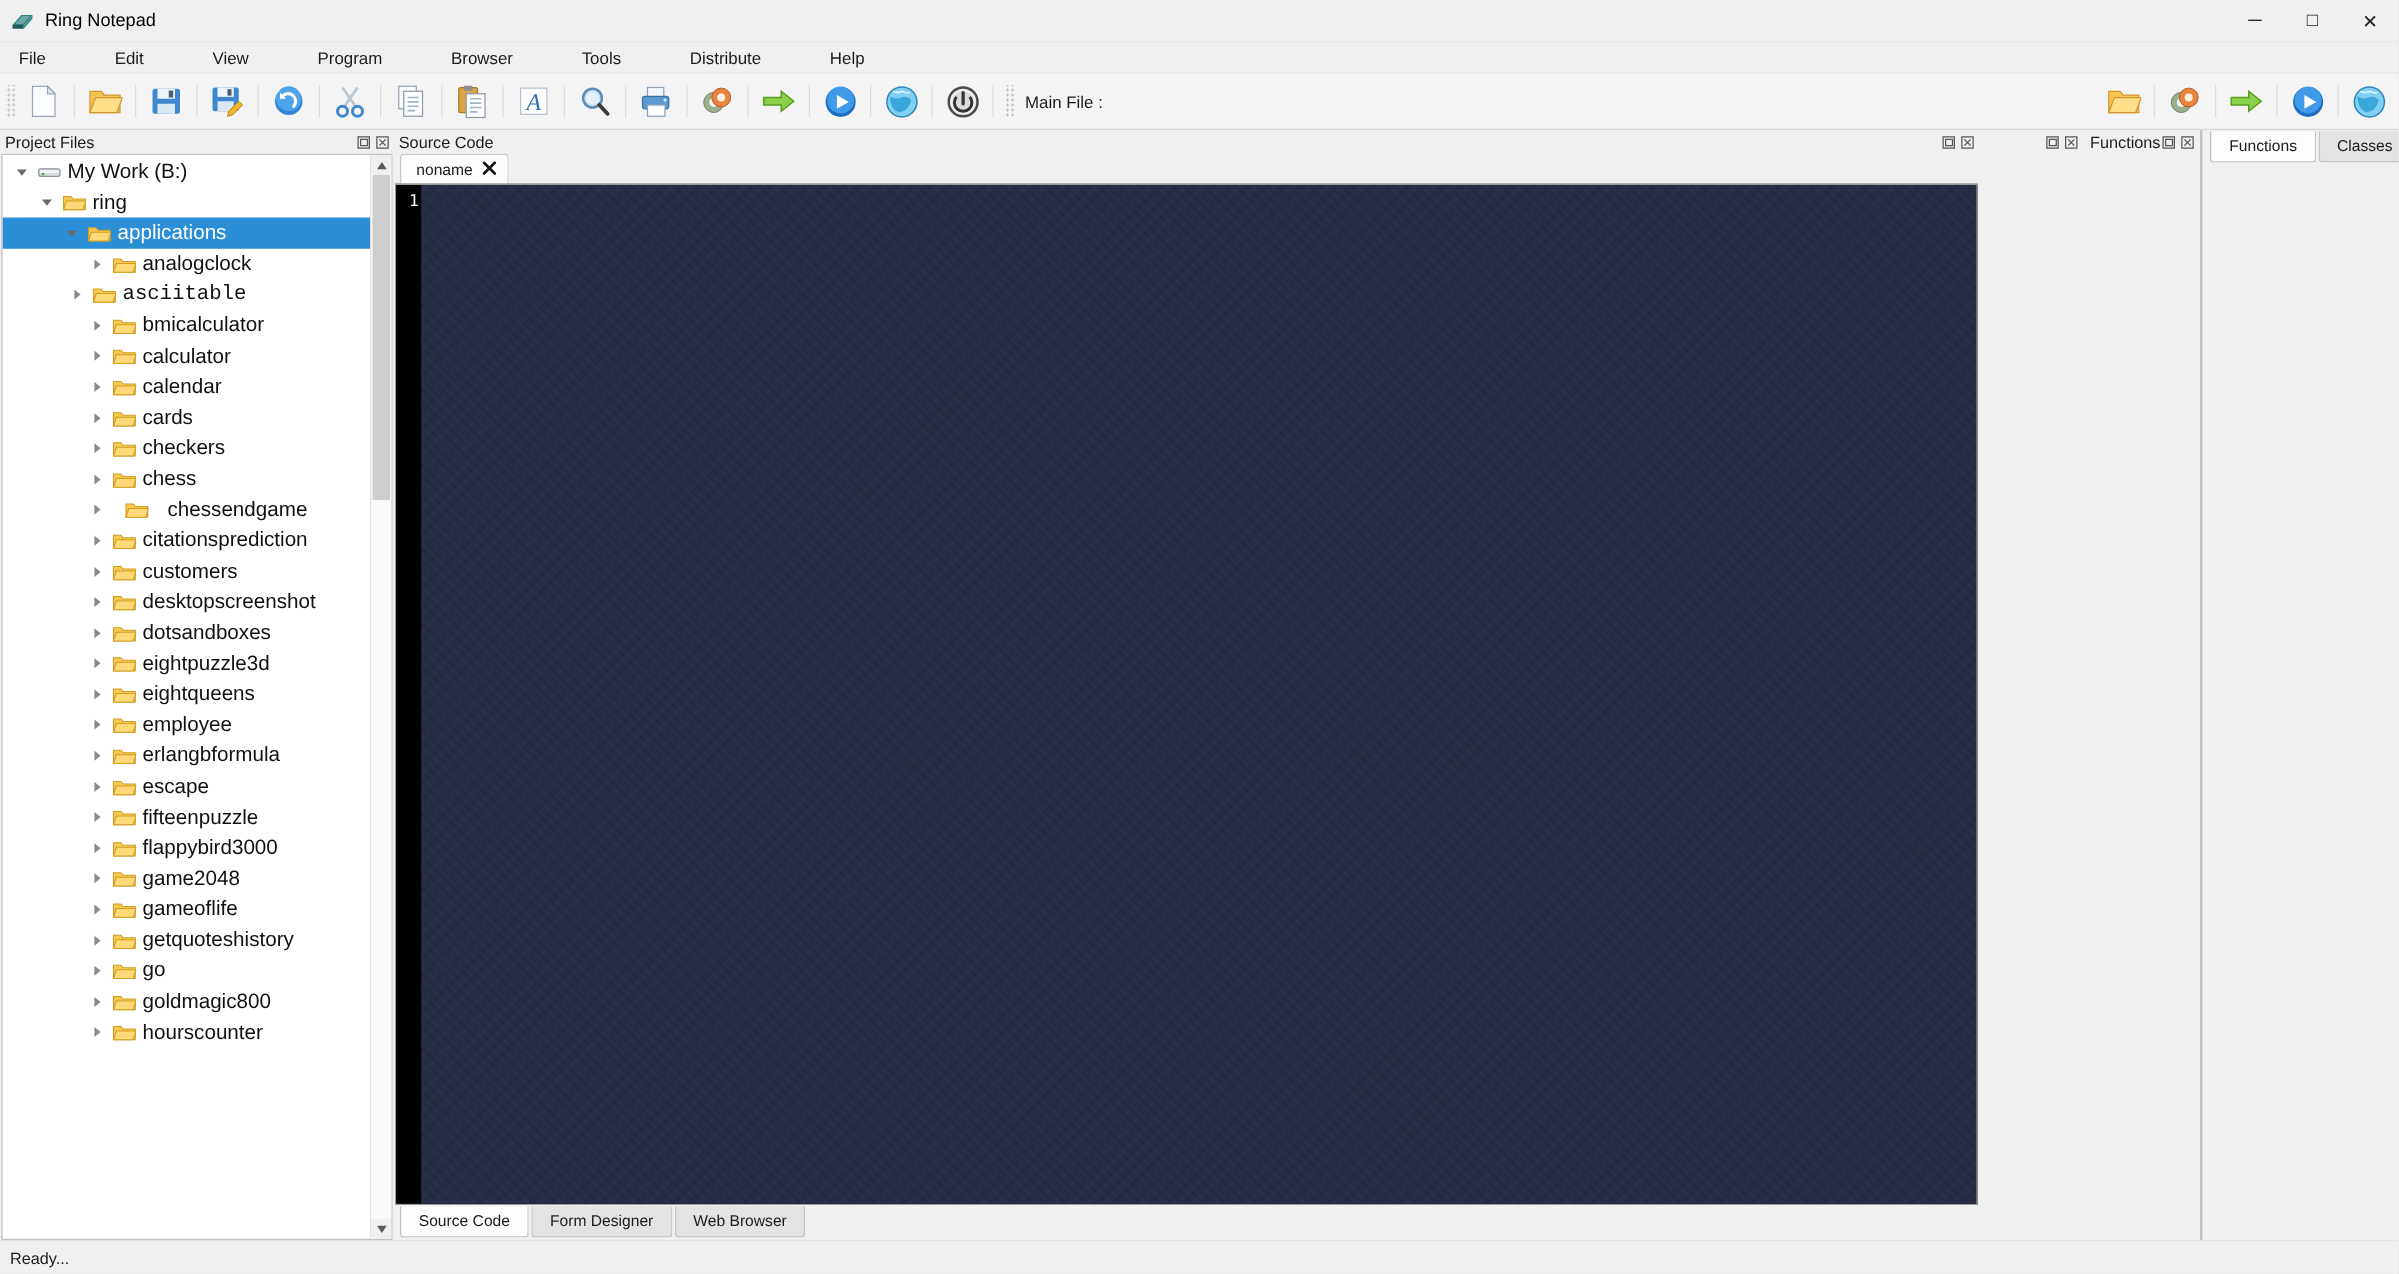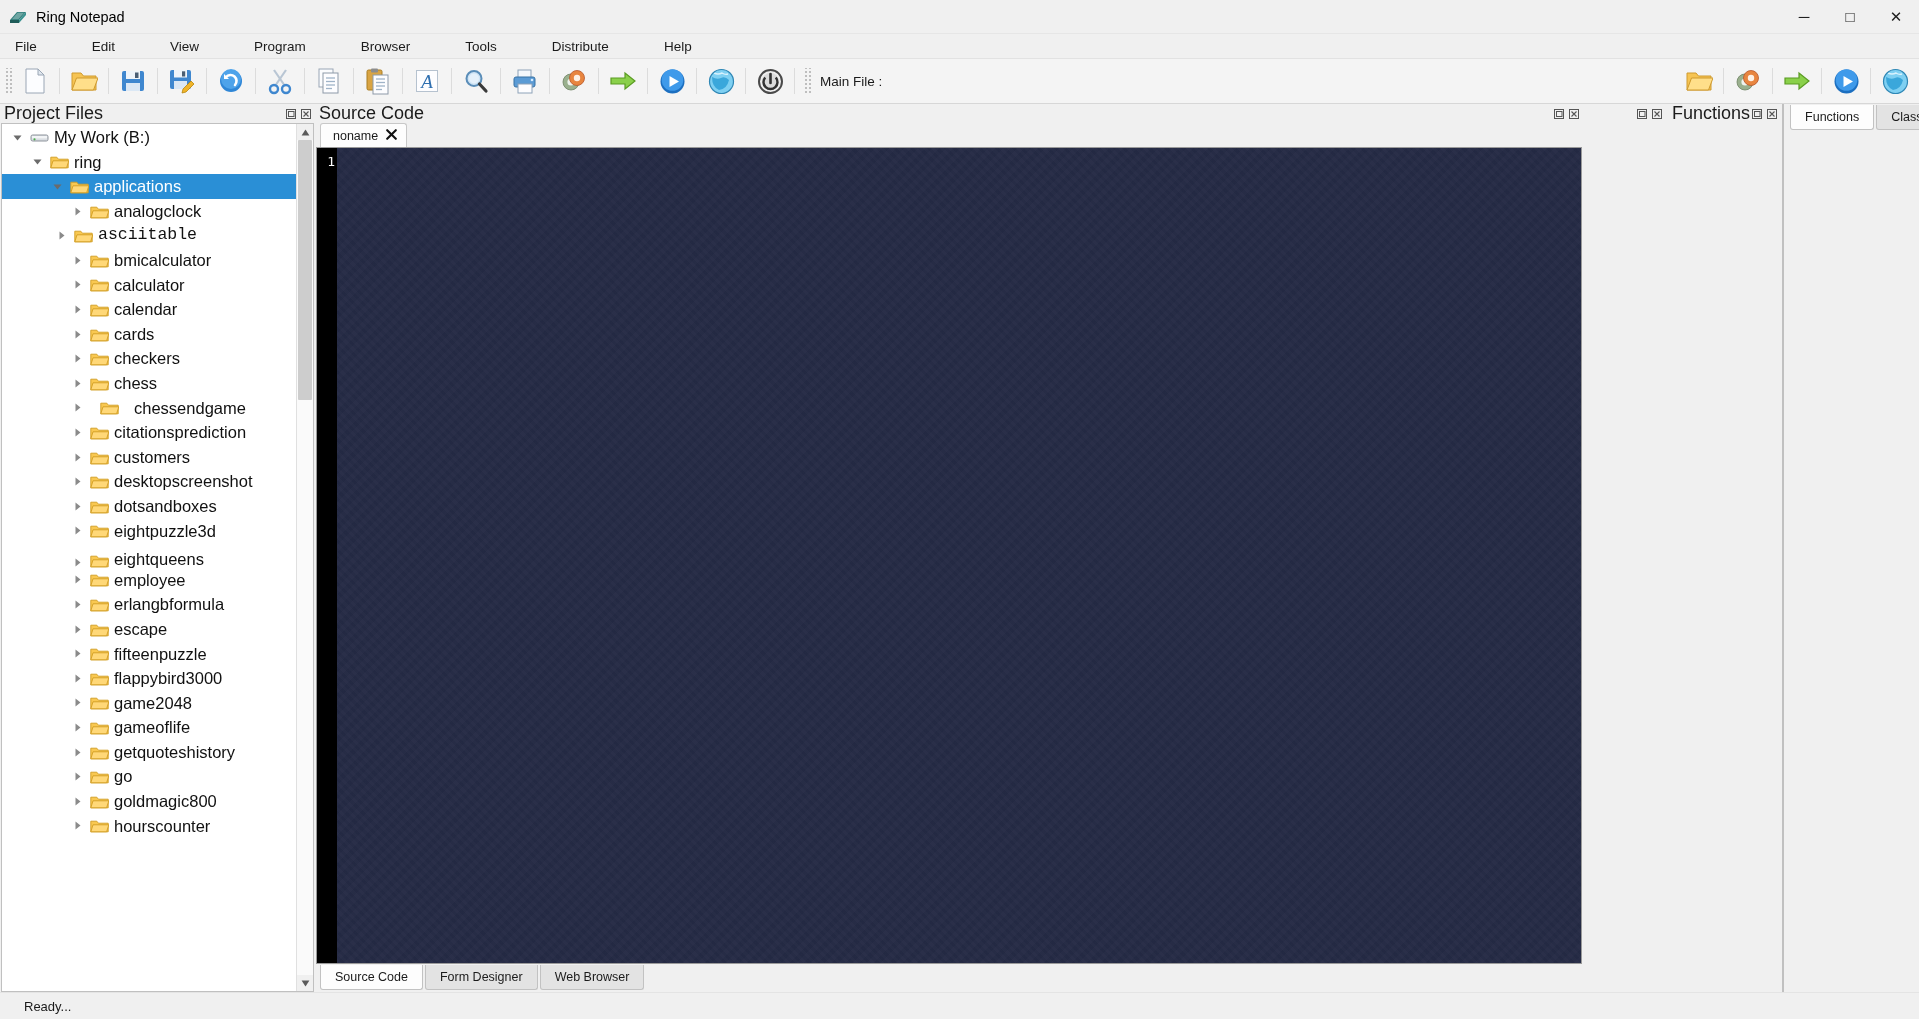--- a/index.html
+++ b/index.html
@@ -115,21 +115,21 @@
     display: flex;
     min-height: 0;
     background: #f0f0f0;
   }
 
   
   .dock-title {
     height: 19px;
     display: flex;
     align-items: center;
-    font-size: 18px;
+    font-size: 13px;
     color: #1b1b1b;
     padding-left: 4px;
     background: #f0f0f0;
     flex: 0 0 auto;
   }
   .dock-title .t { flex: 1 1 auto; }
   .dock-btns { display: flex; gap: 2px; padding-right: 3px; }
   .dock-btn {
     width: 13px; height: 13px;
     display: flex; align-items: center; justify-content: center;
@@ -297,21 +297,21 @@
     min-height: 0;
   }
 
   
   .statusbar {
     height: 26px;
     flex: 0 0 auto;
     background: #f0f0f0;
     display: flex;
     align-items: center;
-    padding-left: 24px;
+    padding-left: 8px;
     font-size: 13px;
     color: #1b1b1b;
     border-top: 1px solid #e4e4e4;
   }
 </style>
 </head>
 <body>
 
 <div id="app">
 
@@ -849,21 +849,21 @@
                 </svg>
               </span>
               <span class="t-ico">
                 <svg width="19" height="15" viewBox="0 0 19 15">
                   <path d="M0.8 3.2 h6 l1.6 2 h9.8 v8.6 h-17.4 Z" fill="#f9c851" stroke="#d19d23" stroke-width=".9"></path>
                   <path d="M0.8 13.8 l2.2 -7 h15.8 l-2.2 7 Z" fill="#ffd878" stroke="#d19d23" stroke-width=".9"></path>
                 </svg>
               </span>
               <span class="t-label">eightpuzzle3d</span>
             </div>
-            <div class="tree-row" style="padding-left: 64px; align-items: flex-end;">
+            <div class="tree-row" style="padding-left: 64px;">
               <span class="tw">
                 <svg width="11" height="11" viewBox="0 0 11 11">
                   <polygon points="3.5,1.5 3.5,9.5 8.5,5.5" fill="#8a8a8a"></polygon>
                 </svg>
               </span>
               <span class="t-ico">
                 <svg width="19" height="15" viewBox="0 0 19 15">
                   <path d="M0.8 3.2 h6 l1.6 2 h9.8 v8.6 h-17.4 Z" fill="#f9c851" stroke="#d19d23" stroke-width=".9"></path>
                   <path d="M0.8 13.8 l2.2 -7 h15.8 l-2.2 7 Z" fill="#ffd878" stroke="#d19d23" stroke-width=".9"></path>
                 </svg>

